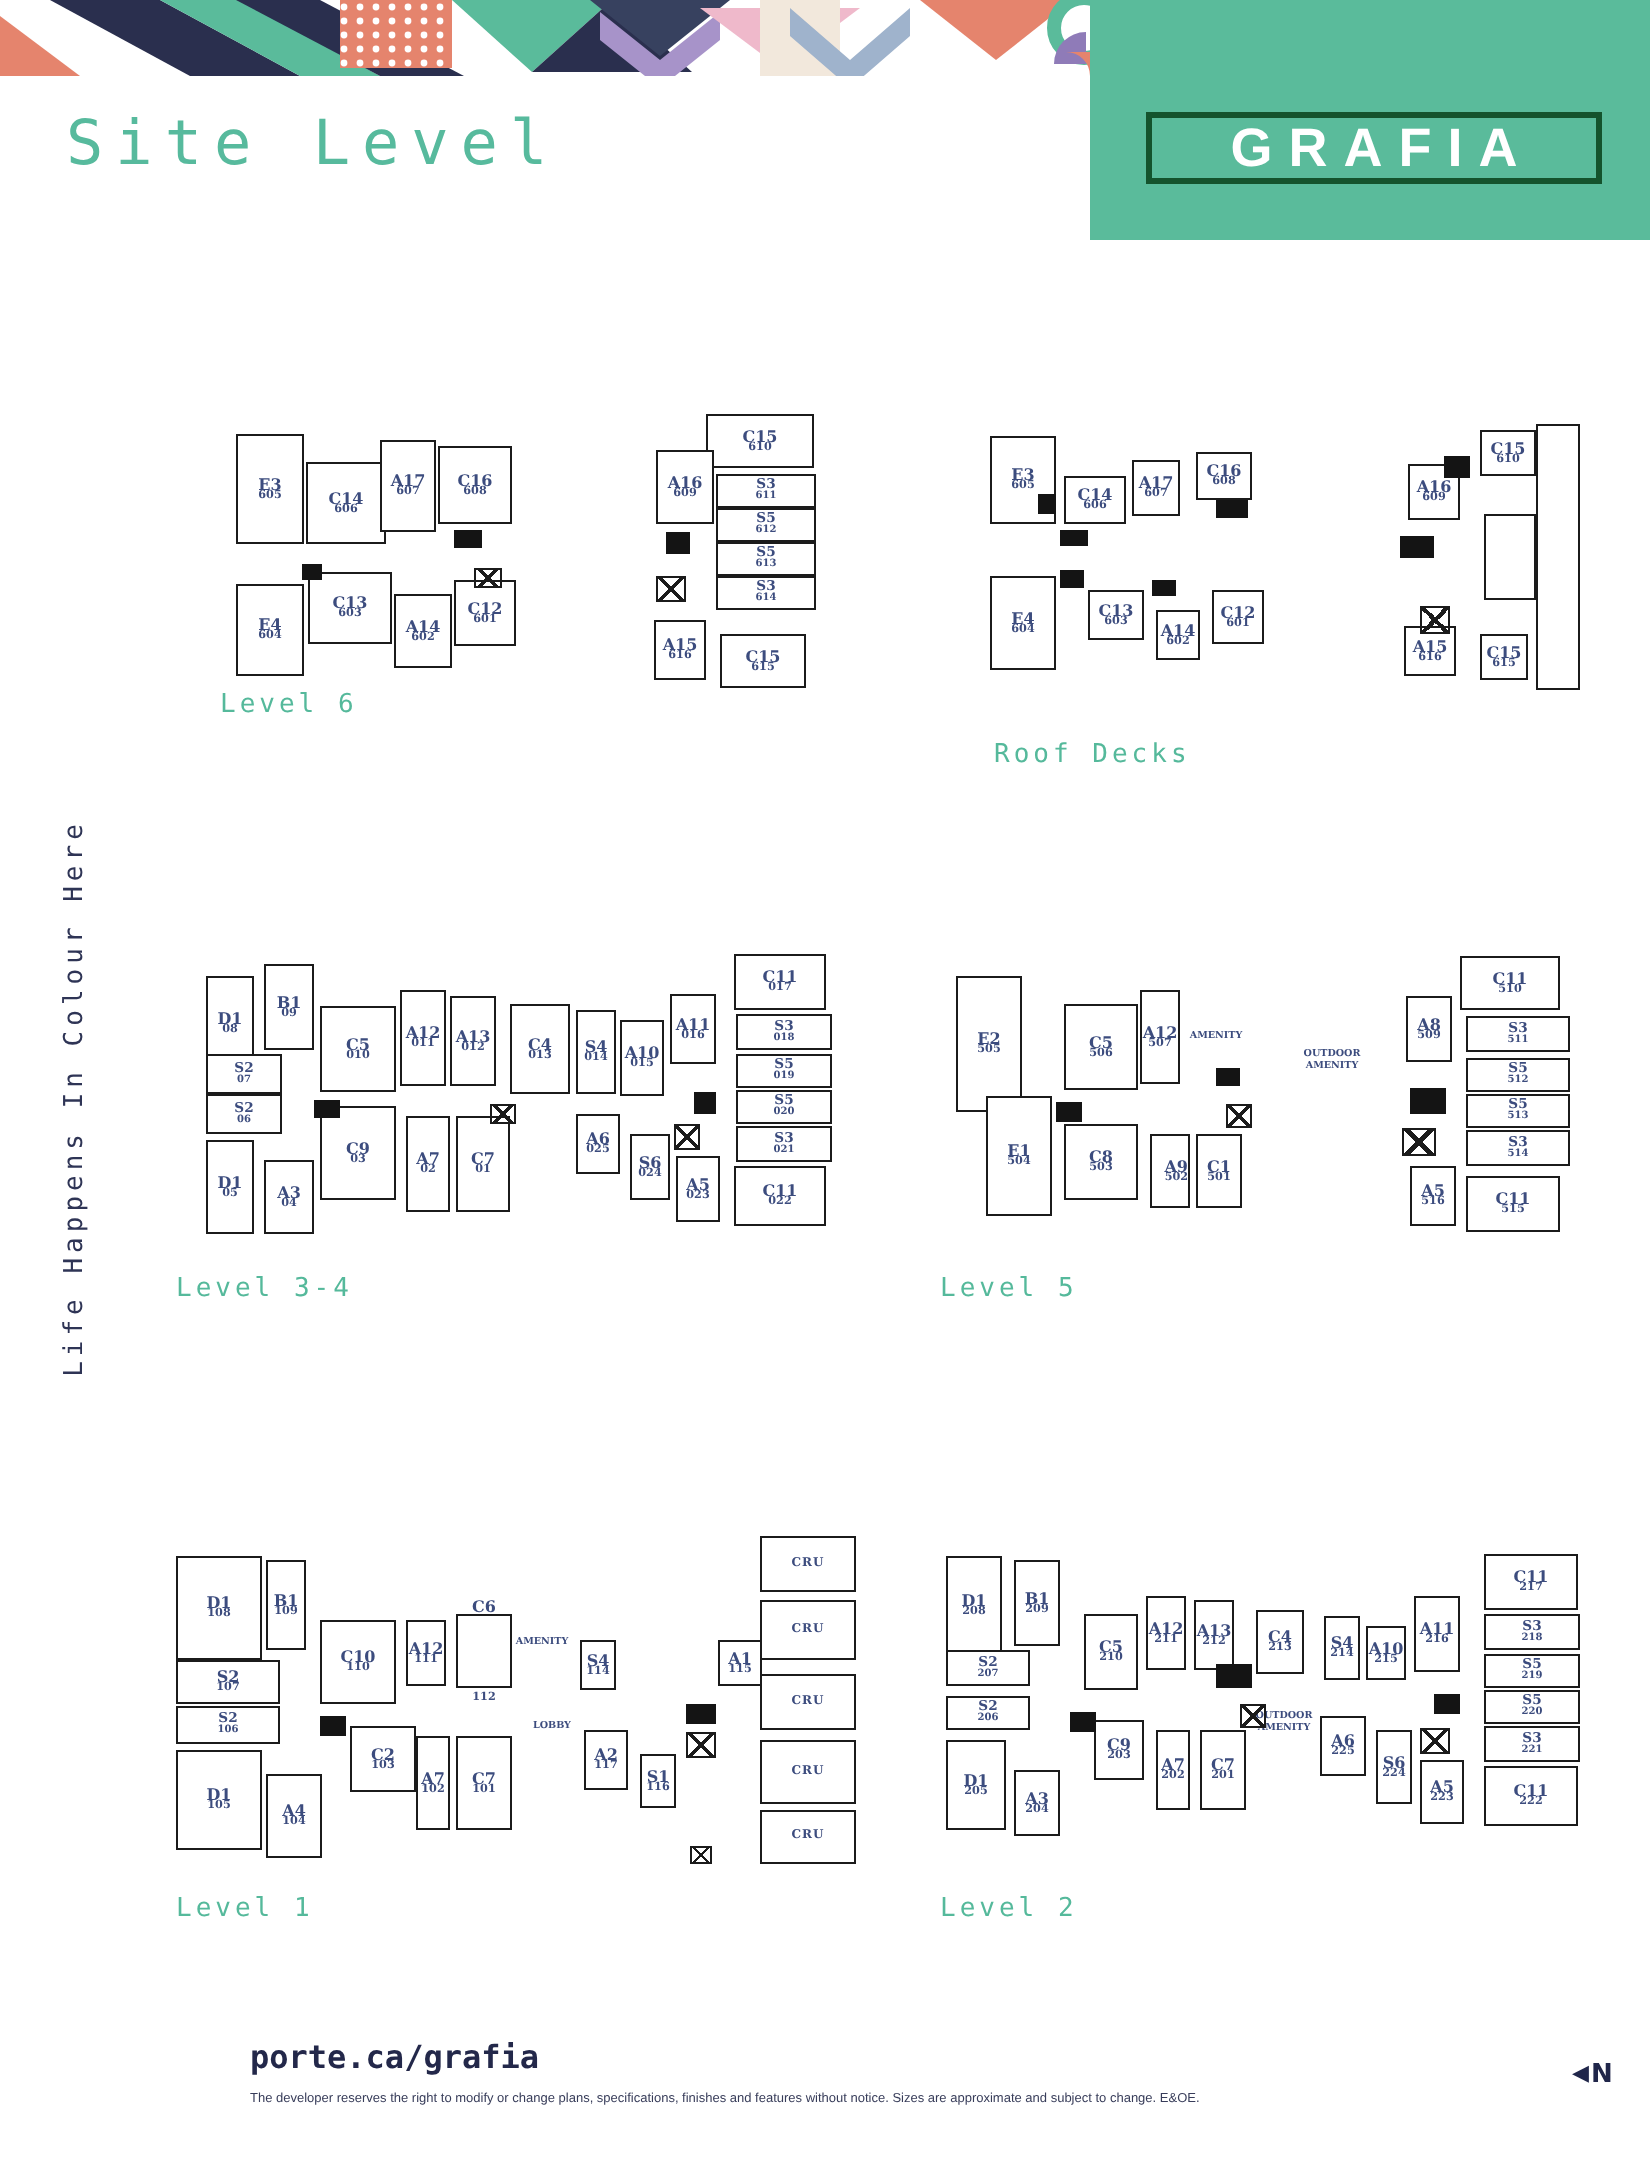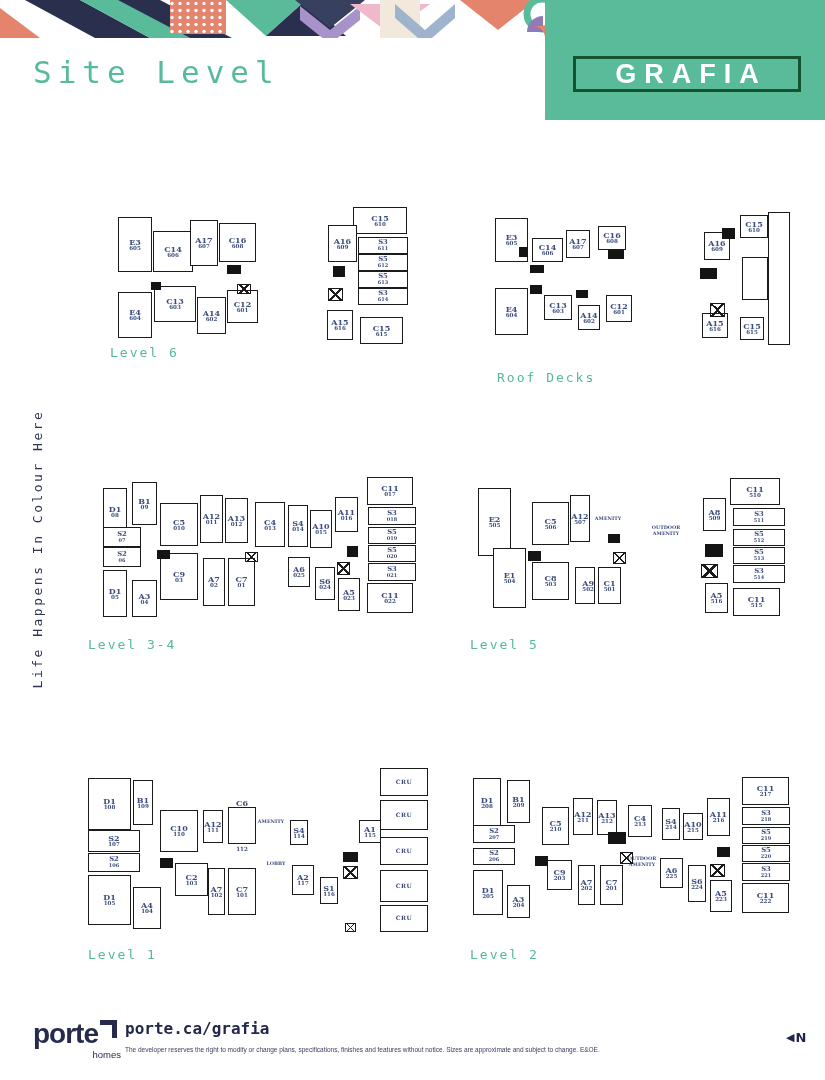--- a/index.html
+++ b/index.html
@@ -598,24 +598,17 @@
         <div class="ptext" style="left: 170px; top: 95px; width: 24px; height: 16px;">OUTDOOR AMENITY</div>
         <div class="marker-solid" style="left: 75px; top: 98px; width: 13px; height: 10px;"></div>
         <div class="marker-solid" style="left: 148px; top: 74px; width: 18px; height: 12px;"></div>
         <div class="marker-x" style="left: 160px; top: 94px; width: 13px; height: 12px;"></div>
         <div class="marker-solid" style="left: 257px; top: 89px; width: 13px; height: 10px;"></div>
         <div class="marker-x" style="left: 250px; top: 106px; width: 15px; height: 13px;"></div>
       </div>
       <div class="level-label" style="left: 470px; top: 947px;">Level 2</div>
     </div>
 
-  <div class="footer-logo">
-    <div class="porte-row">
-      <span class="porte-text">porte</span>
-      <span class="porte-mark"></span>
-    </div>
-    <div class="porte-sub">homes</div>
-  </div>
   <div class="footer-url">porte.ca/grafia</div>
   <div class="footer-disclaimer">The developer reserves the right to modify or change plans, specifications, finishes and features without notice. Sizes are approximate and subject to change. E&amp;OE.</div>
   <div class="north"><span class="tri">◀</span><span>N</span></div>
 
 </div>
 
 </body></html>

